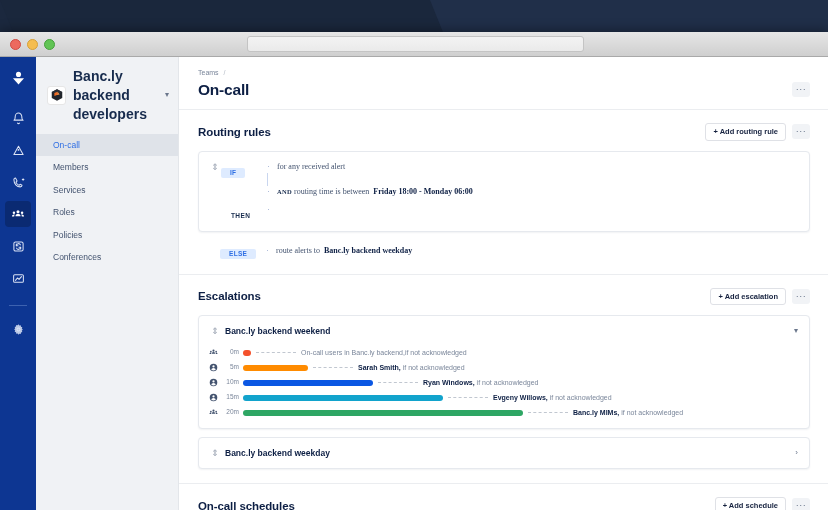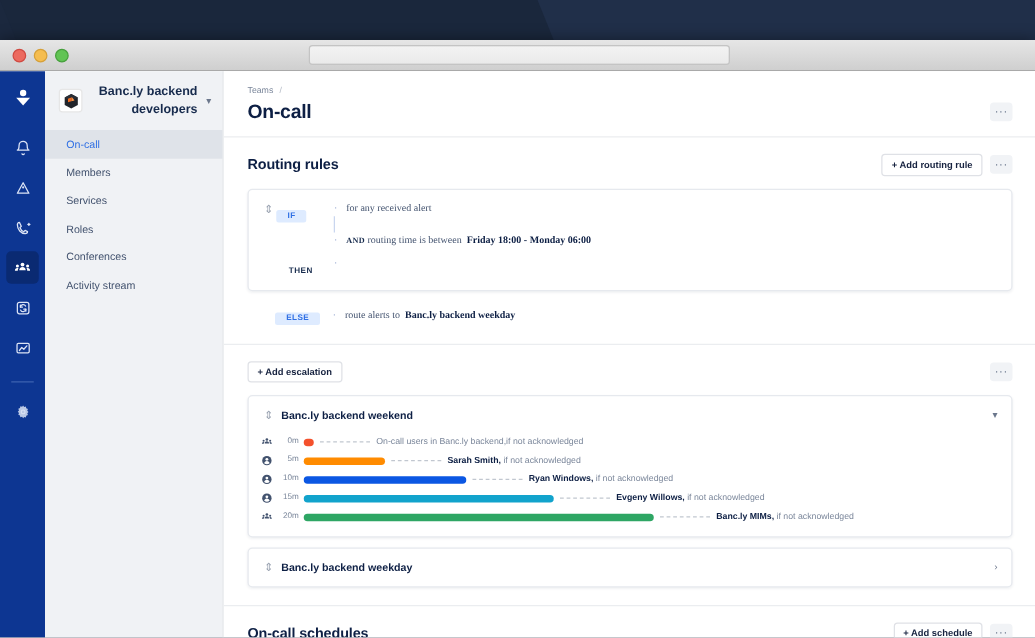--- a/index.html
+++ b/index.html
@@ -93,22 +93,22 @@
     display: flex; align-items: center; gap: 7px;
     padding: 10px 9px 10px 11px;
   }
   #team-avatar {
     width: 19px; height: 19px; flex: 0 0 19px;
     background: #ffffff; border-radius: 3px;
     border: 1px solid #e6e6e6;
     display: flex; align-items: center; justify-content: center;
   }
   #team-name {
-    font-size: 10px; font-weight: bold; color: #172b4d;
-    line-height: 1.35; flex: 1; text-align: right;
+    font-size: 14px; font-weight: bold; color: #172b4d;
+    line-height: 1.35; flex: 1;
   }
   #team-chevron { color: #6b778c; font-size: 8px; line-height: 1; }
 
   .nav-item {
     display: block; font-size: 8.5px; color: #42526e;
     padding: 7px 0 7px 17px; line-height: 1;
   }
   .nav-item.active {
     background: #dfe3e9; color: #2f6fe4; font-weight: normal;
   }
@@ -319,22 +319,22 @@
         </span>
         <span id="team-name">Banc.ly backend developers</span>
         <span id="team-chevron">▾</span>
       </div>
 
       <div>
         <div class="nav-item active">On-call</div>
         <div class="nav-item">Members</div>
         <div class="nav-item">Services</div>
         <div class="nav-item">Roles</div>
+        <div class="nav-item">Policies</div>
         <div class="nav-item">Conferences</div>
-        <div class="nav-item">Activity stream</div>
       </div>
     </div>
 
     <div id="main">
 
       <div id="page-head">
         <div id="breadcrumb">
           <span>Teams</span>
           <span class="sep">/</span>
         </div>
@@ -387,20 +387,21 @@
           <span class="rule-bullet">·</span>
           <span class="rule-text">
             <span>route alerts to</span>
             &nbsp;<b>Banc.ly backend weekday</b>
           </span>
         </div>
       </div>
 
       <div class="section" style="border-top:1px solid #ebedf0;margin-top:14px;">
         <div class="section-head">
+          <span class="section-title">Escalations</span>
           <button class="btn-add">+ Add escalation</button>
           <span class="kebab">···</span>
         </div>
 
         <div class="card" id="esc-card">
           <div class="esc-head">
             <span class="drag-handle">⇕</span>
             <span class="esc-head-title" style="margin-left:4px">Banc.ly backend weekend</span>
             <span class="esc-chevron">▾</span>
           </div>

